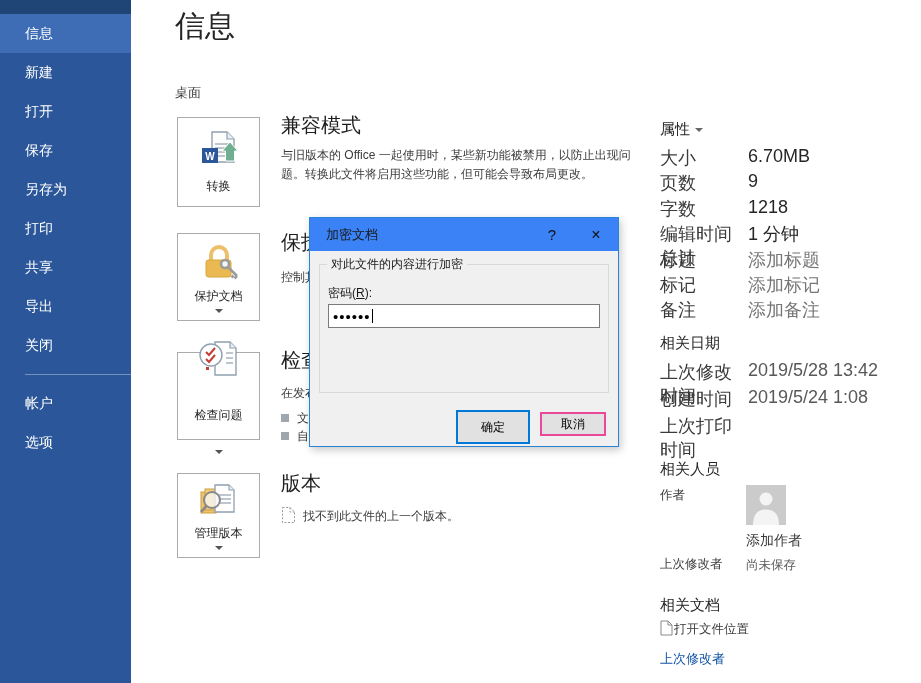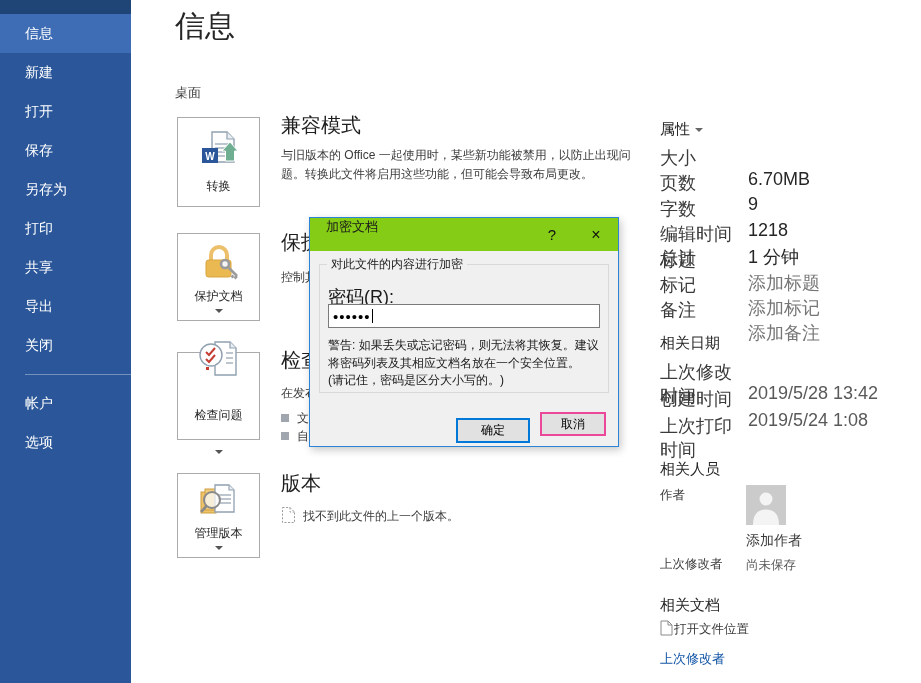--- a/index.html
+++ b/index.html
@@ -37,55 +37,55 @@
   .ver-row { display:flex; align-items:center; gap:7px; margin-top:9px; font-size:12px; color:#3b3b3b; }
 
   
   .rp-title { position:absolute; left:660px; font-size:15px; color:#262626; display:flex; align-items:center; gap:5px; }
   .rp-caret { width:0; height:0; border-left:4px solid transparent; border-right:4px solid transparent;
               border-top:4px solid #666; }
   .kv-grid { position:absolute; left:660px; display:grid; grid-template-columns:88px auto; font-size:18px; }
   .kv-grid.props { grid-auto-rows:25.4px; }
   .kv-grid.dates { grid-auto-rows:27px; }
   .kv-label { color:#3b3b3b; }
-  .kv-value { color:#262626;margin-top:23px; }
+  .kv-value { color:#262626; }
   .kv-value.muted { color:#767676; cursor:pointer; }
   .kv-value.date { color:#595959; }
   .avatar-box { position:absolute; left:746px; top:485px; width:40px; height:40px; }
   .add-author { position:absolute; left:746px; top:532px; font-size:14px; color:#3b3b3b; cursor:pointer; }
   .mod-label { position:absolute; left:660px; top:556px; font-size:12.5px; color:#3b3b3b; }
   .mod-value { position:absolute; left:746px; top:557px; font-size:12.5px; color:#595959; }
   .open-loc { position:absolute; left:660px; top:620px; display:flex; align-items:center; gap:1px;
               font-size:12.5px; color:#3b3b3b; cursor:pointer; }
   .show-all { position:absolute; left:660px; top:650px; font-size:13px; color:#1356a5; cursor:pointer; }
 
   
   .dialog { position:absolute; left:309px; top:217px; width:310px; height:230px;
             background:#f0f0f0; border:1px solid #2b83d6; z-index:10;
             box-shadow:2px 3px 8px rgba(0,0,0,.22); }
-  .dlg-titlebar { height:33px; background:#84cc16; display:flex; }
+  .dlg-titlebar { height:33px; background:#3b82f6; display:flex; align-items:center; }
   .dlg-title { flex:1; padding-left:16px; font-size:13px; color:#1a1a1a; }
   .dlg-sysbtn { width:44px; height:33px; display:flex; align-items:center; justify-content:center;
                 font-size:15px; color:#111; cursor:pointer; }
   .dlg-close { font-size:16px; }
   .groupbox { position:absolute; left:9px; right:9px; top:46px; height:129px; border:1px solid #d9d9d9; }
   .legend { position:absolute; top:-9px; left:7px; background:#f0f0f0; padding:0 4px;
             font-size:12px; color:#1a1a1a; }
-  .pwd-label { position:absolute; top:20px; left:8px; font-size:18px; color:#1a1a1a; }
+  .pwd-label { position:absolute; top:20px; left:8px; font-size:12px; color:#1a1a1a; }
   .pwd-key { text-decoration:underline; }
   .pwd-input { position:absolute; top:39px; left:8px; right:8px; height:24px; background:#fff;
                border:1px solid #7a7a7a; display:flex; align-items:center; padding-left:4px; cursor:text; }
   .pwd-dots { font-size:15px; letter-spacing:1px; color:#000; line-height:1; }
   .pwd-caret { width:1px; height:14px; background:#000; margin-left:1px; }
   .dlg-warning { position:absolute; top:72px; left:8px; right:6px; font-size:12px;
                  line-height:17.5px; color:#1a1a1a; }
   .warn-line { display:block; }
   .btn { position:absolute; display:flex; align-items:center; justify-content:center;
          font-size:12px; color:#000; background:#e1e1e1; cursor:pointer; }
-  .btn-ok { left:146px; top:200px; width:74px; height:25px; border:2px solid #0078d7; }
+  .btn-ok { left:146px; top:192px; width:74px; height:34px; border:2px solid #0078d7; }
   .btn-cancel { left:230px; top:194px; width:66px; height:24px; border:2px solid #ec4899; }
 </style>
 </head>
 <body>
 
 <div class="stage">
 
   <div class="sidebar">
     <div class="sidebar-strip"></div>
     <div class="nav-item selected">
@@ -290,22 +290,18 @@
     </div>
     <div class="groupbox">
       <span class="legend">对此文件的内容进行加密</span>
       <div class="pwd-label">
         <span>密码(</span><span class="pwd-key">R</span><span>):</span>
       </div>
       <div class="pwd-input">
         <span class="pwd-dots">••••••</span>
         <span class="pwd-caret"></span>
       </div>
-      <div class="dlg-warning">
-        <span class="warn-line">警告: 如果丢失或忘记密码，则无法将其恢复。建议将密码列表及其相应文档名放在一个安全位置。</span>
-        <span class="warn-line">(请记住，密码是区分大小写的。)</span>
-      </div>
     </div>
     <div class="btn btn-ok">确定</div>
     <div class="btn btn-cancel">取消</div>
   </div>
 
 </div>
 
 </body></html>

